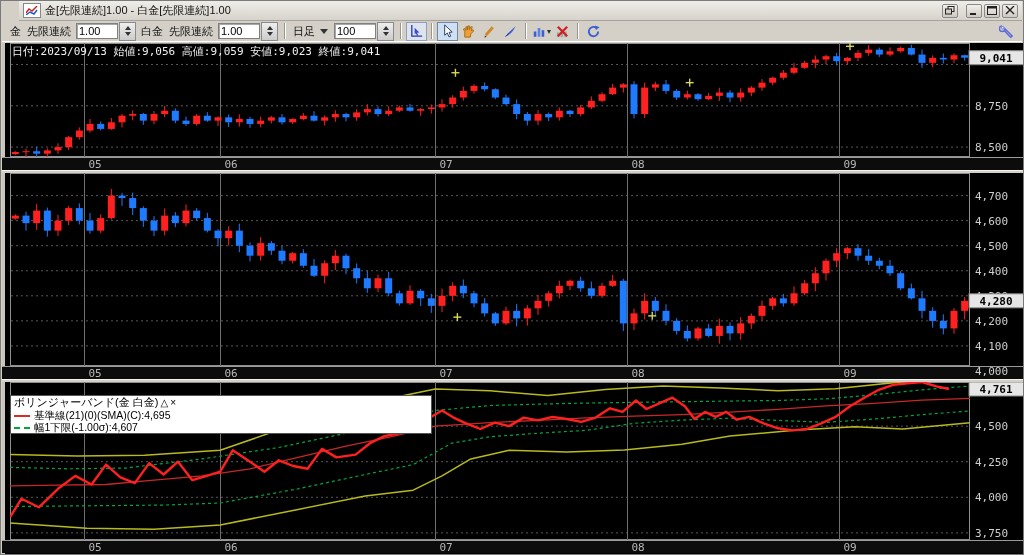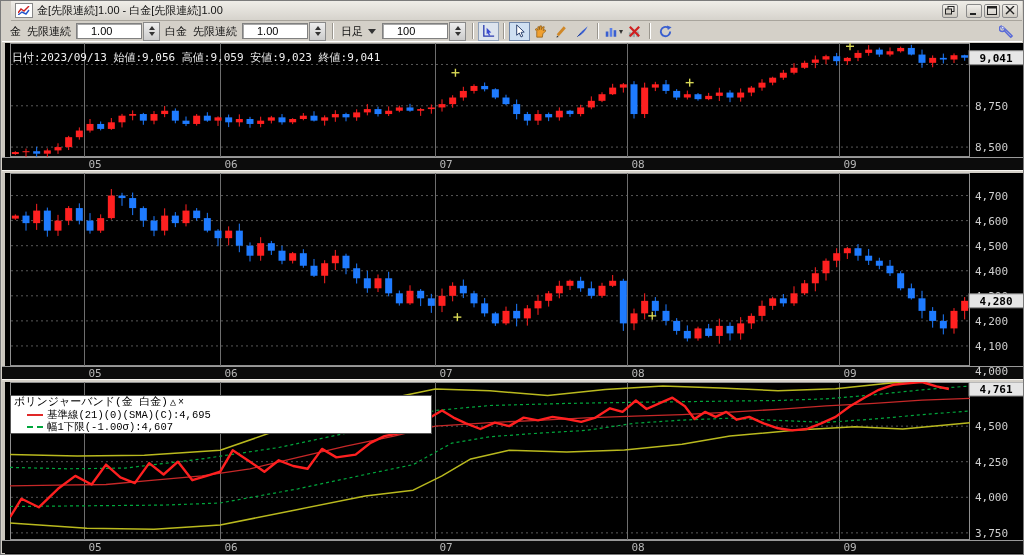--- a/index.html
+++ b/index.html
@@ -1,67 +1,67 @@
 <!DOCTYPE html>
 <html><head>
 <meta charset="utf-8">
 <style>
   html,body{margin:0;padding:0;background:#777;}
   .window{position:relative;width:1024px;height:555px;box-sizing:border-box;
     background:#d4d0c8;border:1px solid #7a7a7a;overflow:hidden;
     font-family:"Liberation Sans","DejaVu Sans",sans-serif;}
   
-  .titlebar{position:absolute;top:0;left:10px;right:1px;height:20px;
+  .titlebar{position:absolute;top:0;left:18px;right:1px;height:20px;
     background:linear-gradient(#efede8,#d6d3cc);border-bottom:1px solid #a8a49c;
     display:flex;align-items:center;padding:0 4px;box-sizing:border-box;}
   .app-icon{width:16px;height:13px;background:#fff;border:1px solid #888;
     display:inline-flex;align-items:center;justify-content:center;margin-right:4px;}
   .title-text{font-size:11px;color:#111;white-space:nowrap;}
   .winbtns{margin-left:auto;display:flex;gap:2px;}
   .winbtn{width:16px;height:14px;background:linear-gradient(#f2f0ec,#cdc9c1);
     border:1px solid #8a8a8a;border-radius:2px;display:flex;align-items:center;
     justify-content:center;padding:0;}
   .winbtn.first{margin-right:6px;}
   
   .toolbar{position:absolute;top:20px;left:1px;right:1px;height:21px;
     background:#d4d0c8;border-bottom:1px solid #ffffff;display:flex;
     align-items:center;padding:0 5px;box-sizing:border-box;font-size:11px;color:#111;}
   .tb-label{margin:0 3px;white-space:nowrap;}
   .numbox{display:flex;align-items:center;margin:0 2px;}
   .numbox input{width:36px;height:14px;border:1px solid #808080;
-    box-shadow:inset 1px 1px 0 #a8a8a8;font-size:11px;padding:0 14px;
+    box-shadow:inset 1px 1px 0 #a8a8a8;font-size:11px;padding:0 2px;
     font-family:"Liberation Sans",sans-serif;background:#fff;}
   .spin{width:15px;height:17px;border:1px solid #8a8a8a;background:linear-gradient(#eee,#ccc);
     display:flex;flex-direction:column;align-items:center;justify-content:center;gap:2px;margin-left:1px;}
   .tri-up{width:0;height:0;border-left:3px solid transparent;border-right:3px solid transparent;border-bottom:4px solid #333;}
   .tri-dn{width:0;height:0;border-left:3px solid transparent;border-right:3px solid transparent;border-top:4px solid #333;}
   .tb-sep{width:1px;height:16px;background:#9a968e;border-right:1px solid #fff;margin:0 4px;}
   .ddarrow{width:0;height:0;border-left:4px solid transparent;border-right:4px solid transparent;
     border-top:5px solid #333;margin:0 4px 0 2px;}
   .tool{width:21px;height:19px;background:transparent;border:1px solid transparent;
     display:flex;align-items:center;justify-content:center;padding:0;margin:0;}
   .tool.boxed{border:1px solid #8fa0b8;background:#dde4ee;}
   .tool.active{border:1px solid #6f86a8;background:#cfe0f2;}
   .tool .dd{font-size:8px;color:#333;margin-left:1px;}
   .wrench{margin-left:auto;}
   
   .chartarea{position:absolute;top:42px;left:1px;width:1022px;height:512px;background:#000;}
   .frame-edge{position:absolute;left:0;top:0;width:3px;height:512px;background:#c9c5bd;}
   .panel{position:absolute;left:0;width:1022px;}
   .panel svg{position:absolute;left:0;top:0;}
   .splitter{position:absolute;left:0;width:1022px;height:3px;background:#d4d0c8;border-top:1px solid #f5f3ef;box-sizing:border-box;}
-  .chart-info{position:absolute;left:10px;top:7px;font-family:"DejaVu Sans Mono",monospace;
+  .chart-info{position:absolute;left:10px;top:1px;font-family:"DejaVu Sans Mono",monospace;
     font-size:11px;color:#f0f0f0;white-space:nowrap;z-index:5;}
   
   .legendbox{position:absolute;left:8px;top:13px;width:420px;background:#ffffff;
     border:1px solid #555;z-index:6;font-size:10.5px;color:#000;
-    font-family:Liberation Mono, monospace;}
+    font-family:Liberation Sans, sans-serif;}
   .legend-title{height:13px;line-height:13px;padding:0 3px;font-size:11px;white-space:nowrap;}
   .legend-glyph{display:inline-block;margin-left:2px;font-size:10px;}
-  .legend-row{height:12px;line-height:12px;padding:0 3px;white-space:nowrap;margin-left:13px;}
+  .legend-row{height:12px;line-height:12px;padding:0 3px;white-space:nowrap;}
   .sw{display:inline-block;width:16px;height:0;margin-right:4px;vertical-align:middle;}
   .sw.red-solid{border-top:2px solid #e02828;}
   .sw.green-dashed{border-top:2px dashed #00a63c;}
   .sw.yellow-solid{border-top:2px solid #b9b91e;}
 </style>
 </head>
 <body>
 
 <div class="window">
 

